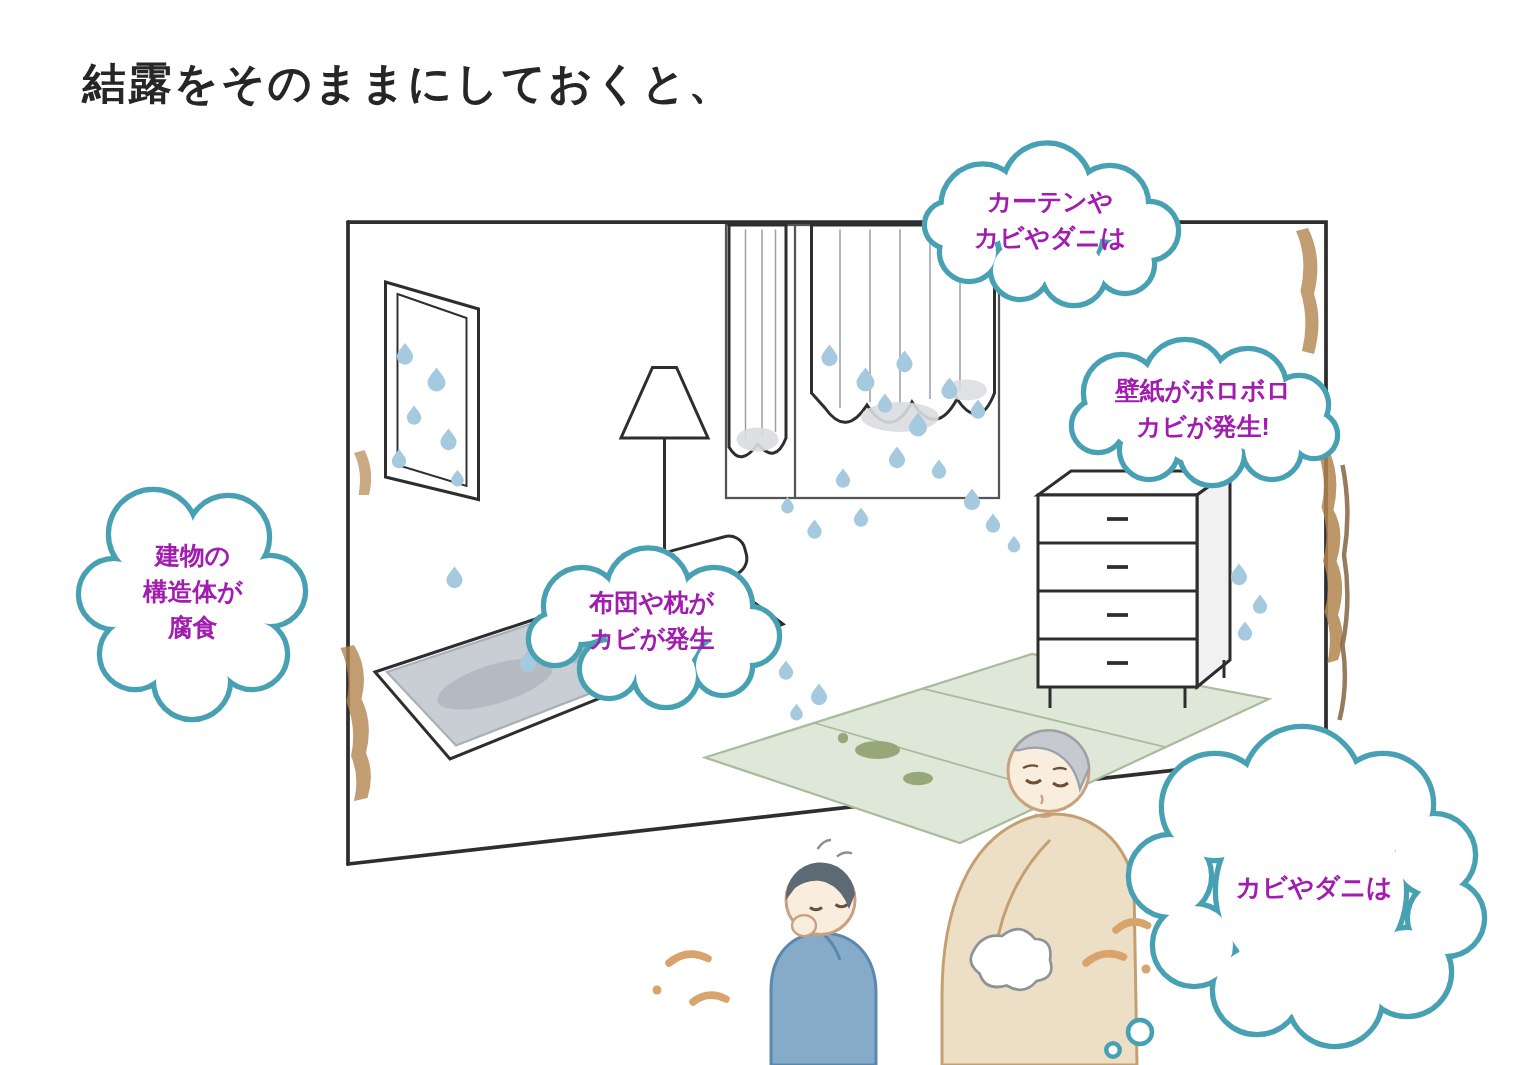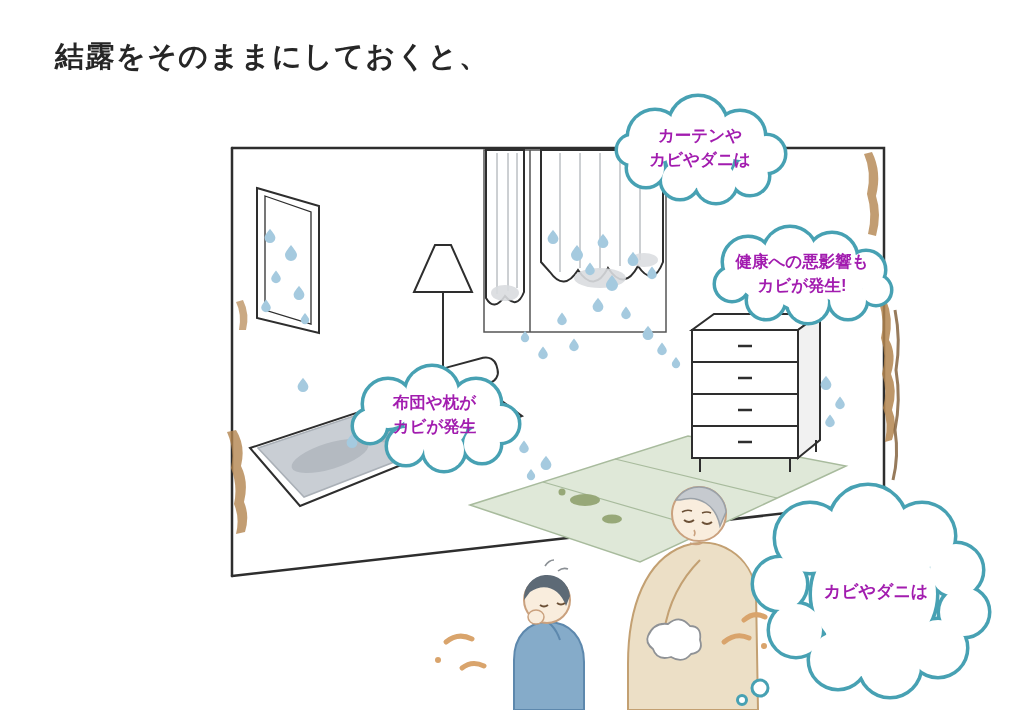--- a/index.html
+++ b/index.html
@@ -209,25 +209,47 @@
             <circle cx="64" cy="76" r="18"></circle>
             <circle cx="30" cy="60" r="16"></circle>
         <circle cx="100" cy="54" r="32"></circle>
             <circle cx="62" cy="50" r="26"></circle>
             <circle cx="138" cy="52" r="26"></circle>
       </g>
         </g>
       <use href="#cc2" class="cl-f"></use>
     </svg>
     <div class="bubble-text">
-      <div>健康への悪影響も</div>
+      <div>壁紙がボロボロ</div>
       <div>カビが発生!</div>
     </div>
   </div>
 
+  <div class="bubble" style="left:46px;top:312px;width:165px;height:168px;">
+    <svg viewBox="0 0 165 168">
+      <g class="cl-st">
+          <g id="cc3">
+        <circle cx="56" cy="44" r="28"></circle>
+            <circle cx="106" cy="46" r="26"></circle>
+            <circle cx="134" cy="82" r="22"></circle>
+        <circle cx="122" cy="124" r="22"></circle>
+            <circle cx="82" cy="142" r="24"></circle>
+            <circle cx="44" cy="124" r="22"></circle>
+        <circle cx="30" cy="84" r="22"></circle>
+            <circle cx="84" cy="92" r="46"></circle>
+      </g>
+        </g>
+      <use href="#cc3" class="cl-f"></use>
+    </svg>
+    <div class="bubble-text">
+      <div>建物の</div>
+      <div>構造体が</div>
+      <div>腐食</div>
+    </div>
+  </div>
 
   <div class="bubble" style="left:342px;top:360px;width:185px;height:110px;">
     <svg viewBox="0 0 185 110">
       <g class="cl-st">
           <g id="cc4">
         <circle cx="46" cy="44" r="24"></circle>
             <circle cx="90" cy="33" r="26"></circle>
             <circle cx="134" cy="44" r="24"></circle>
         <circle cx="158" cy="64" r="18"></circle>
             <circle cx="140" cy="84" r="18"></circle>

